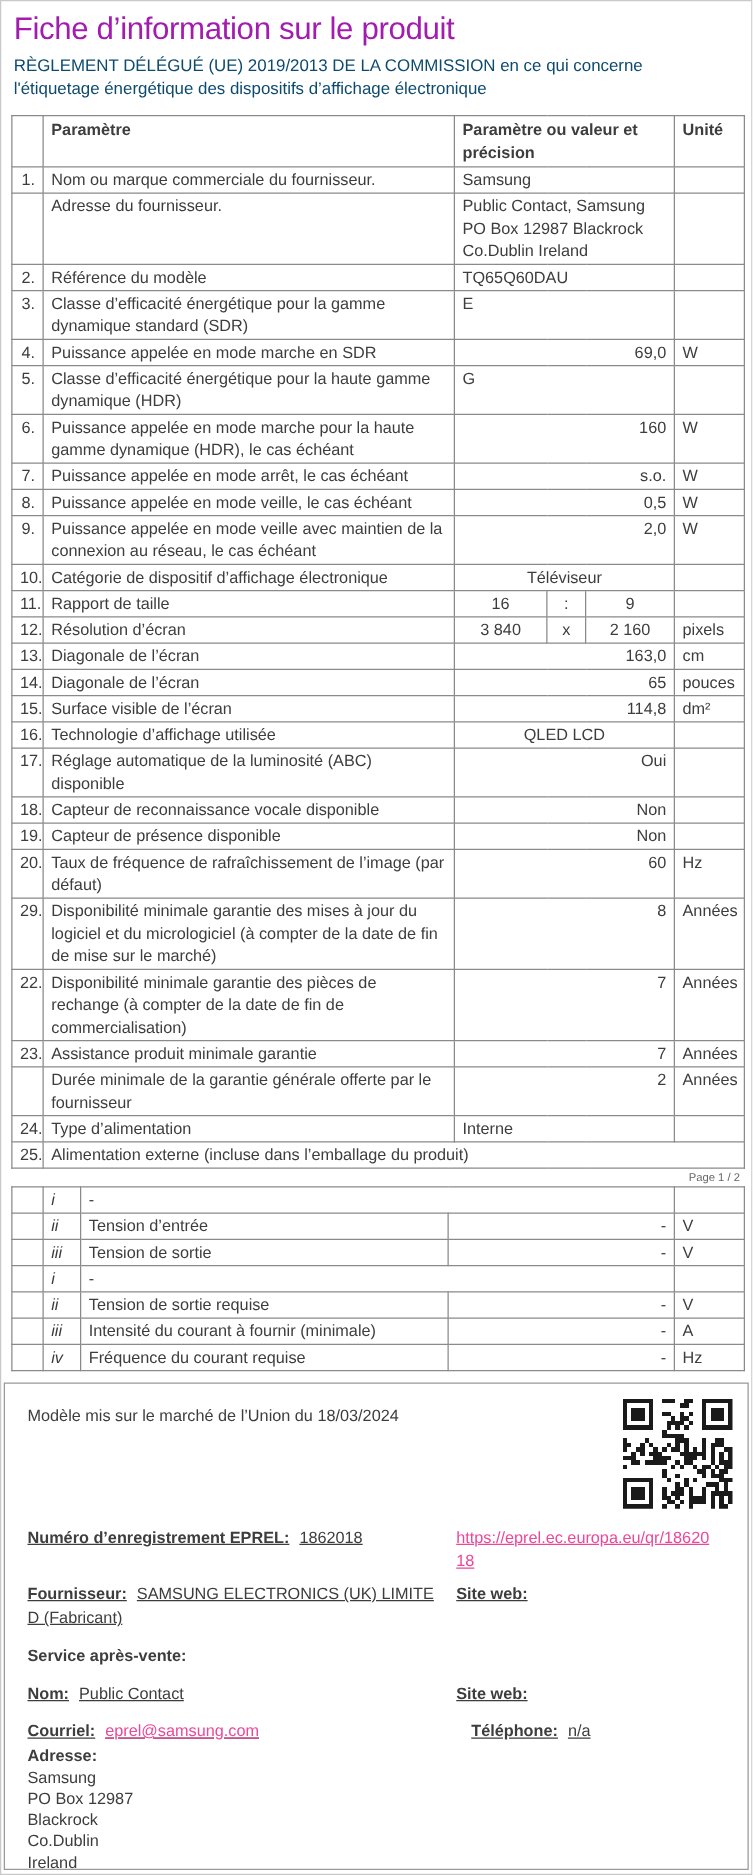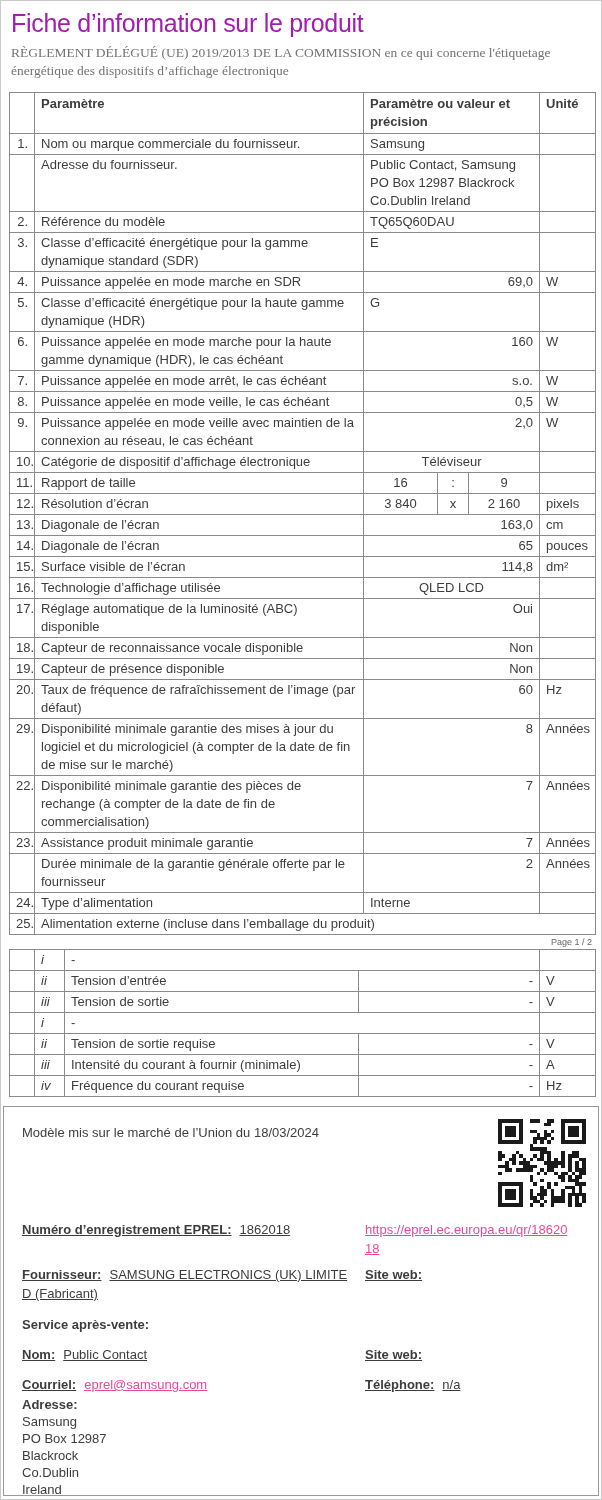--- a/index.html
+++ b/index.html
@@ -17,22 +17,21 @@
     margin: 8px 10px 0 10px;
     font-size: 25px; line-height: 28px;
     font-weight: normal;
     color: #a21caf;
     letter-spacing: -0.3px;
   }
   .subtitle {
     margin: 7px 10px 12px 10px;
     max-width: 566px;
     font-size: 13.5px; line-height: 18px;
-    color: #737373;
-    font-family: Liberation Serif, serif;
+    color: #0c4a6e;
   }
   table.sheet {
     margin: 10px 8px 0 8px;
     width: 586px;
     border-collapse: collapse;
     table-layout: fixed;
   }
   table.sheet td, table.sheet th {
     border: 1px solid #8a8a8a;
     font-size: 13px; line-height: 18px;
@@ -66,21 +65,21 @@
   }
   .flabel { font-weight: bold; margin-right: 8px; }
   .frow { display: flex; align-items: flex-start; text-decoration: underline; }
   .fleft { width: 343px; padding-right: 12px; }
   .fright { flex: 1; }
   .breakall { word-break: break-all; }
   .eprel-row { margin-top: 78px; }
   .supplier-row { margin-top: 7px; }
   .service-line { margin-top: 12px; }
   .nom-row { margin-top: 11px; }
-  .courriel-row { margin-top: 11px; }
+  .courriel-row { margin-top: 11px; gap: 12px; }
   .addr { margin-top: 2px; line-height: 17px; }
   .addr-line { line-height: 17px; }
   a.link { color: #ec4899; text-decoration: underline; }
   a.url { display: inline-block; width: 206px; word-break: break-all; }
   .qr {
     position: absolute; top: 12px; right: 12px;
     width: 88px; height: 88px;
   }
 </style>
 </head>

